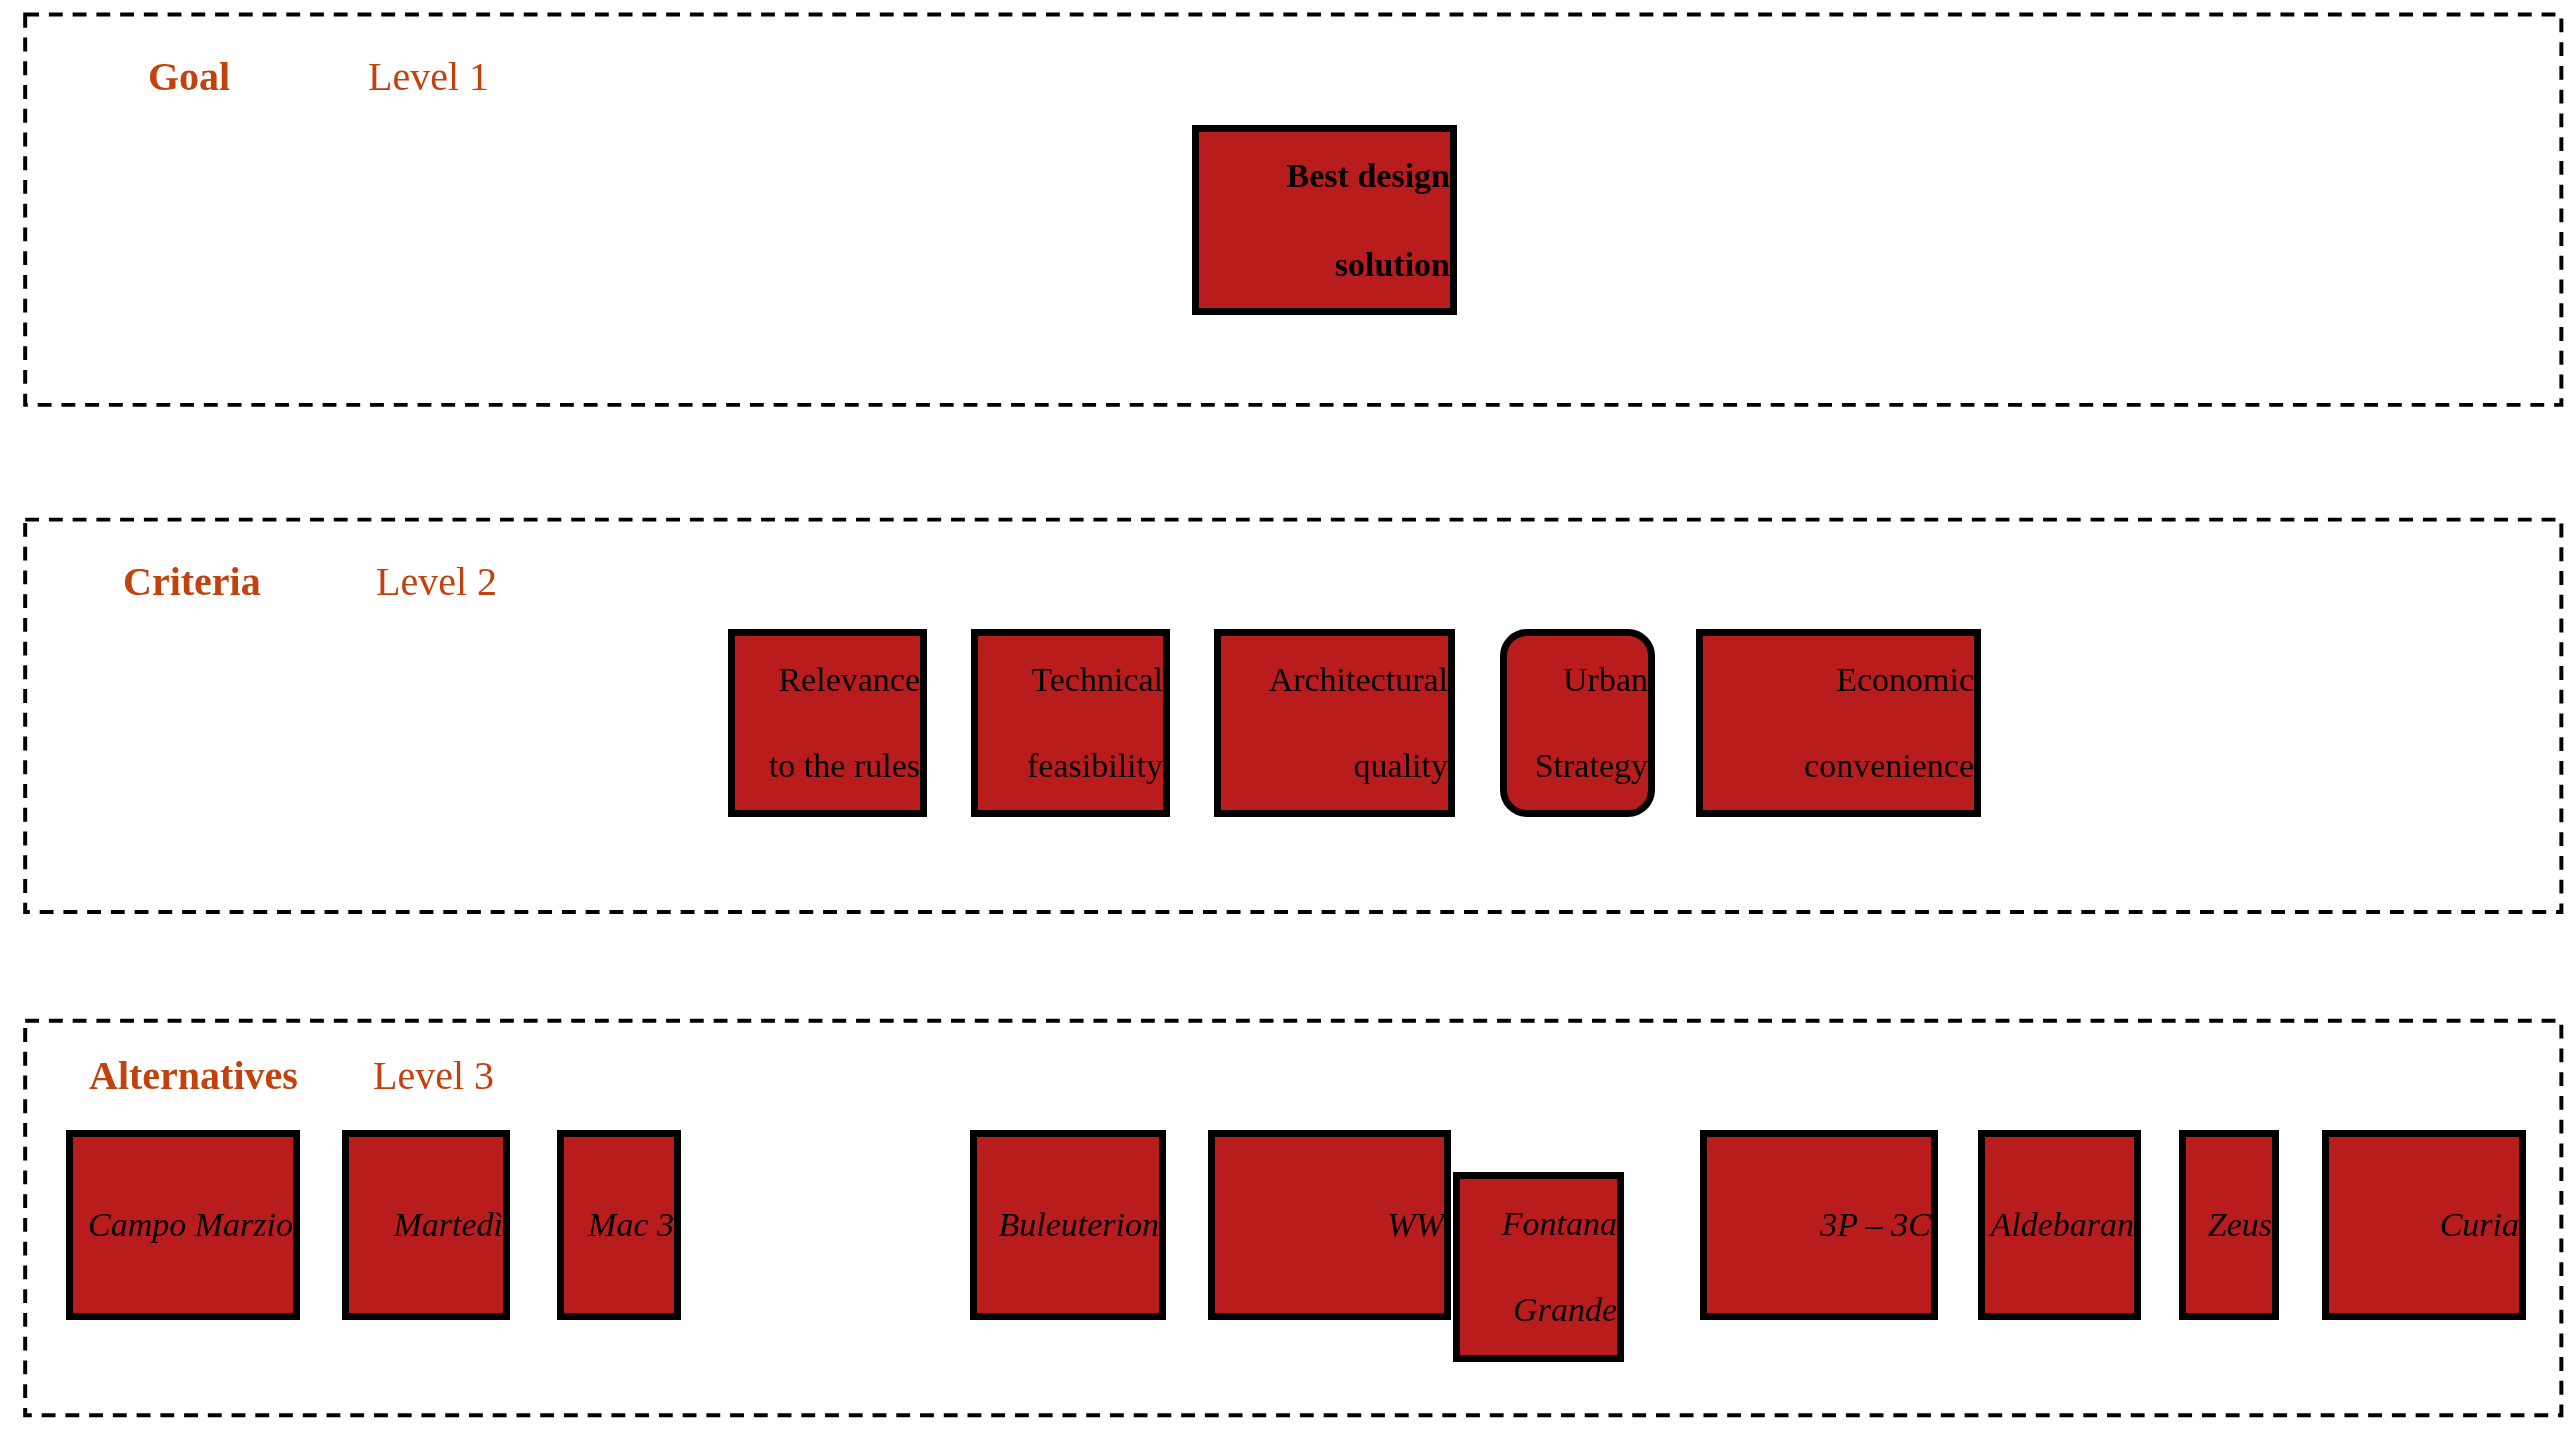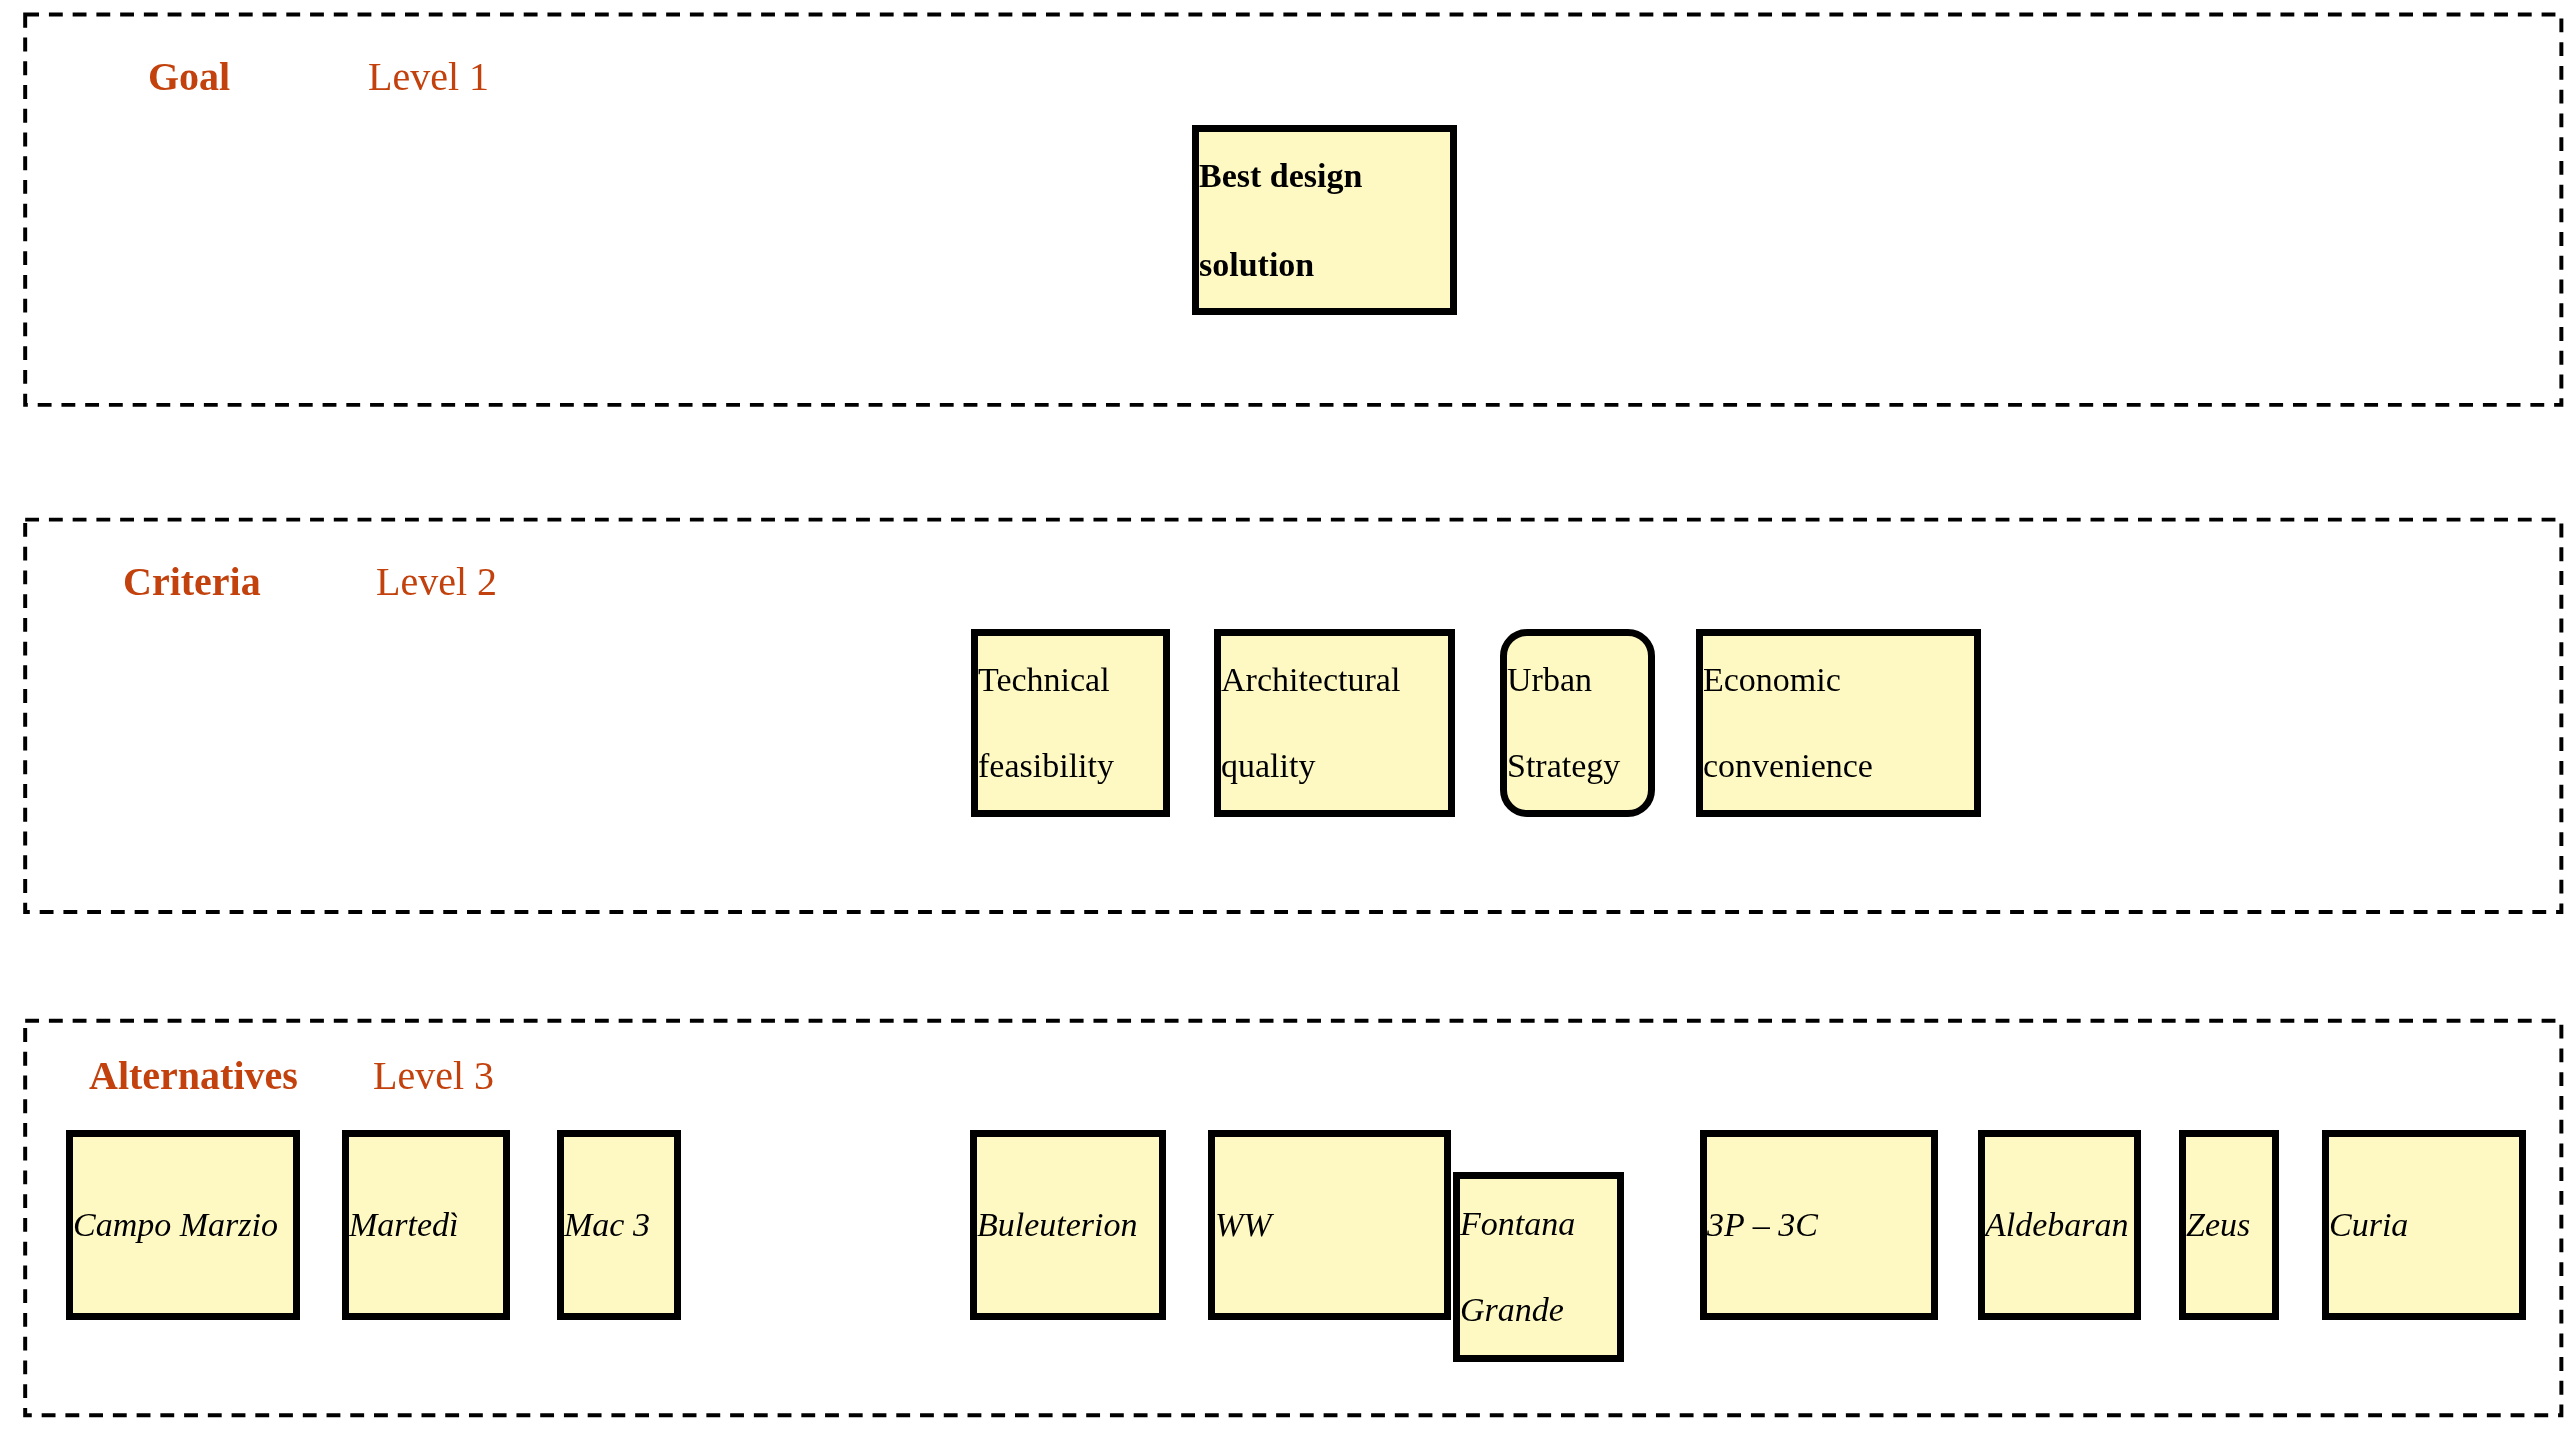--- a/index.html
+++ b/index.html
@@ -18,24 +18,24 @@
     font-size: 40px;
     line-height: 1.1;
     white-space: nowrap;
     color: #c2410c;
   }
   .bold { font-weight: bold; }
   .box {
     position: absolute;
     box-sizing: border-box;
     border: 7.3px solid #000000;
-    background: #fef9c3;
+    background: #b91c1c;
     display: flex;
     flex-direction: column;
-    align-items: flex-start;
+    align-items: flex-end;
     justify-content: center;
     text-align: center;
     font-size: 34px;
     color: #000000;
   }
   .box .line { line-height: 86px; white-space: nowrap; }
   .goal-box .line { font-weight: bold; line-height: 89px; }
   .alt-box .line { font-style: italic; }
   .crit-row { top: 629px; height: 188px; }
   .alt-row { top: 1130px; height: 190px; }
@@ -58,20 +58,24 @@
   <div class="seclabel" style="left:376px; top:560px;">Level 2</div>
 
   <div class="seclabel bold" style="left:89px; top:1054px;">Alternatives</div>
   <div class="seclabel" style="left:373px; top:1054px;">Level 3</div>
 
   <div class="box goal-box" style="left:1192px; top:125px; width:265px; height:190px;">
     <div class="line">Best design</div>
     <div class="line">solution</div>
   </div>
 
+  <div class="box crit-row" style="left:728px; width:199px;">
+    <div class="line">Relevance</div>
+    <div class="line">to the rules</div>
+  </div>
   <div class="box crit-row" style="left:971px; width:199px;">
     <div class="line">Technical</div>
     <div class="line">feasibility</div>
   </div>
   <div class="box crit-row" style="left:1214px; width:241px;">
     <div class="line">Architectural</div>
     <div class="line">quality</div>
   </div>
   <div class="box crit-row" style="left:1500px; width:155px;border-radius:27px;">
     <div class="line">Urban</div>

